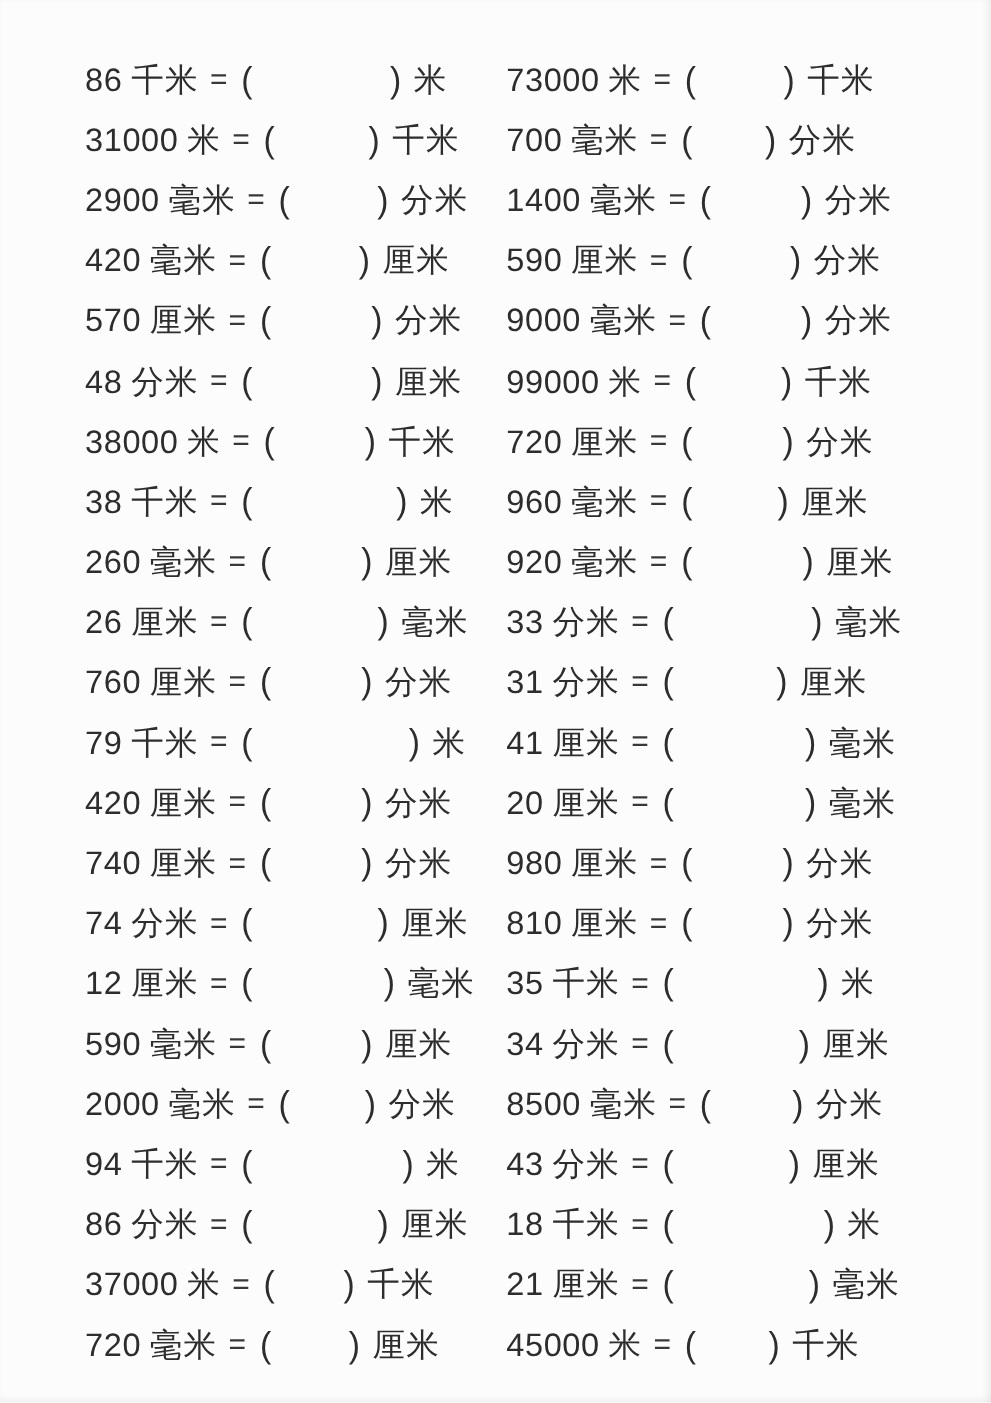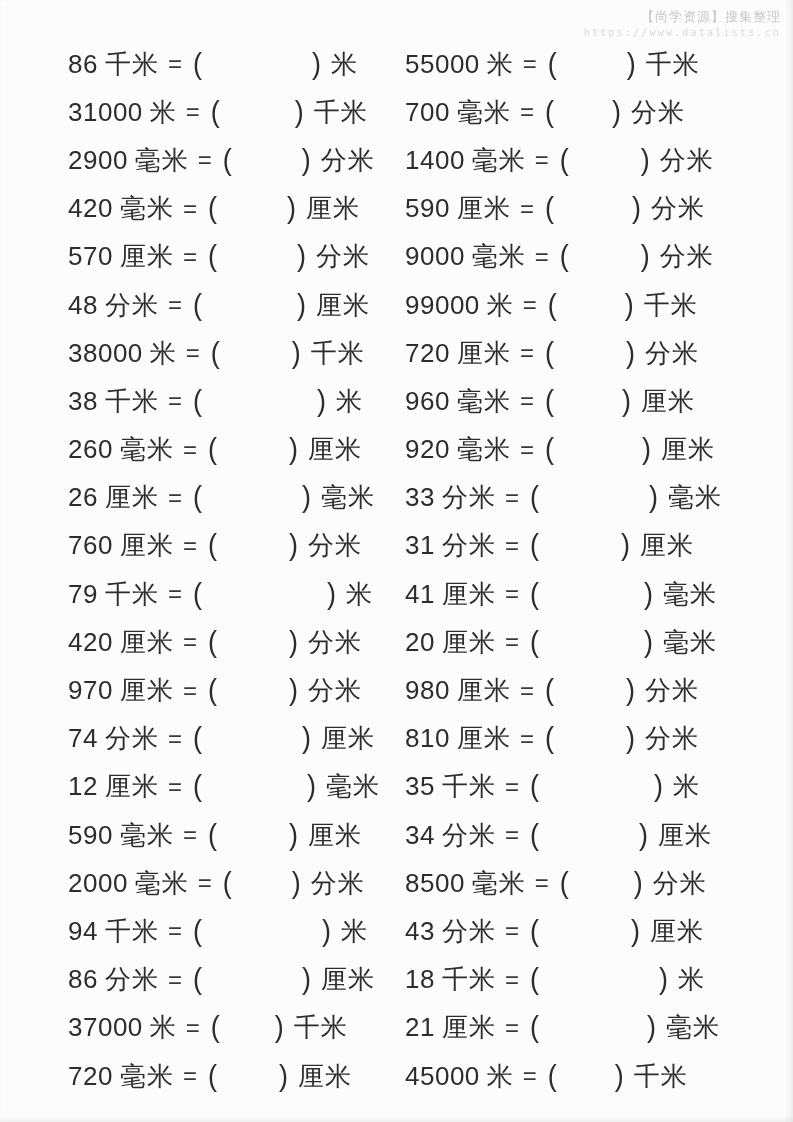--- a/index.html
+++ b/index.html
@@ -57,38 +57,34 @@
   .eq { margin: 0 11px 0 9px; font-size: 24px; color: #383838; }
   .paren { font-size: 27px; transform: scaleY(1.06); }
   .blank { display: inline-block; height: 2px; }
   .to-unit { margin-left: 10px; letter-spacing: 1px; }
 </style>
 </head>
 <body>
 
 <div class="page">
 
-  <div class="watermark">
-    <div class="wm-line1">【尚学资源】搜集整理</div>
-    <div class="wm-line2">https://www.datalists.cn</div>
-  </div>
 
   <div class="content">
   <div class="row">
     <div class="problem left">
       <span class="num">86</span>
       <span class="from-unit">千米</span>
       <span class="eq">=</span>
       <span class="paren open">(</span>
       <span class="blank" style="width: 110px;"></span>
       <span class="paren close">)</span>
       <span class="to-unit">米</span>
     </div>
     <div class="problem right">
-      <span class="num">55000</span>
+      <span class="num">73000</span>
       <span class="from-unit">米</span>
       <span class="eq">=</span>
       <span class="paren open">(</span>
       <span class="blank" style="width: 70px;"></span>
       <span class="paren close">)</span>
       <span class="to-unit">千米</span>
     </div>
   </div>
 
   <div class="row">
@@ -338,21 +334,21 @@
       <span class="eq">=</span>
       <span class="paren open">(</span>
       <span class="blank" style="width: 105px;"></span>
       <span class="paren close">)</span>
       <span class="to-unit">毫米</span>
     </div>
   </div>
 
   <div class="row">
     <div class="problem left">
-      <span class="num">970</span>
+      <span class="num">740</span>
       <span class="from-unit">厘米</span>
       <span class="eq">=</span>
       <span class="paren open">(</span>
       <span class="blank" style="width: 72px;"></span>
       <span class="paren close">)</span>
       <span class="to-unit">分米</span>
     </div>
     <div class="problem right">
       <span class="num">980</span>
       <span class="from-unit">厘米</span>

